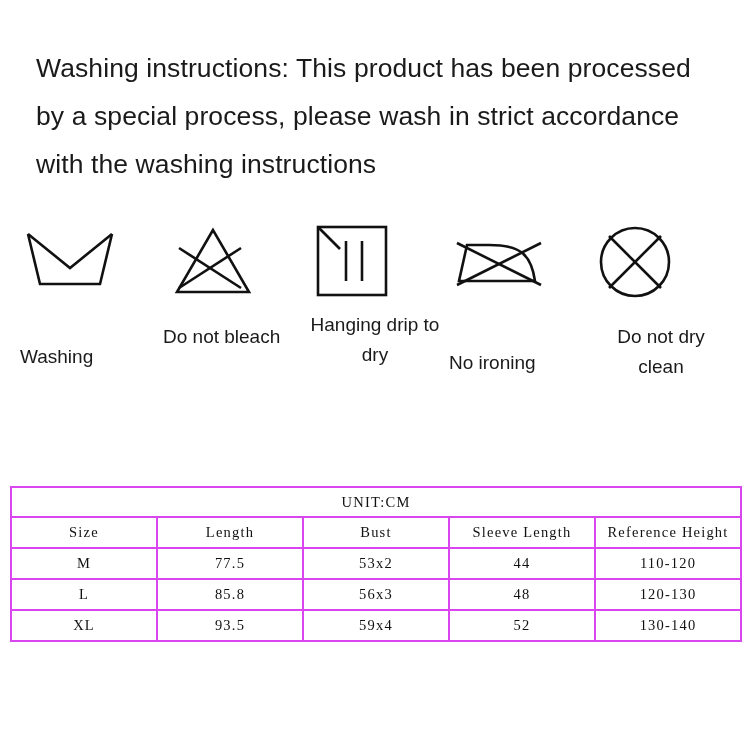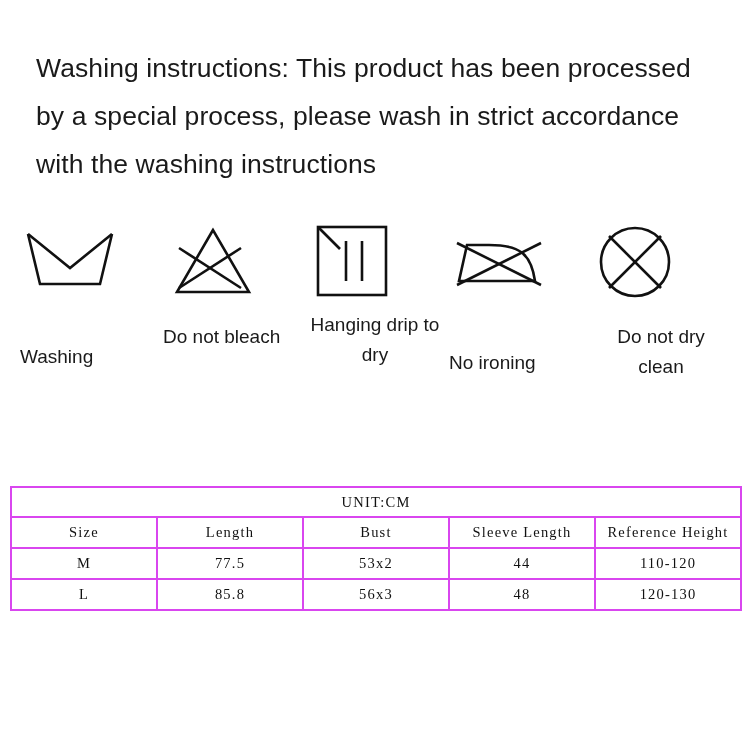--- a/index.html
+++ b/index.html
@@ -207,17 +207,24 @@
           <td>44</td>
           <td>110-120</td>
         </tr>
         <tr class="body">
           <td>L</td>
           <td>85.8</td>
           <td>56x3</td>
           <td>48</td>
           <td>120-130</td>
         </tr>
+        <tr class="body">
+          <td>XL</td>
+          <td>93.5</td>
+          <td>59x4</td>
+          <td>52</td>
+          <td>130-140</td>
+        </tr>
       </tbody>
     </table>
   </div>
 
 </div>
 
 </body></html>

